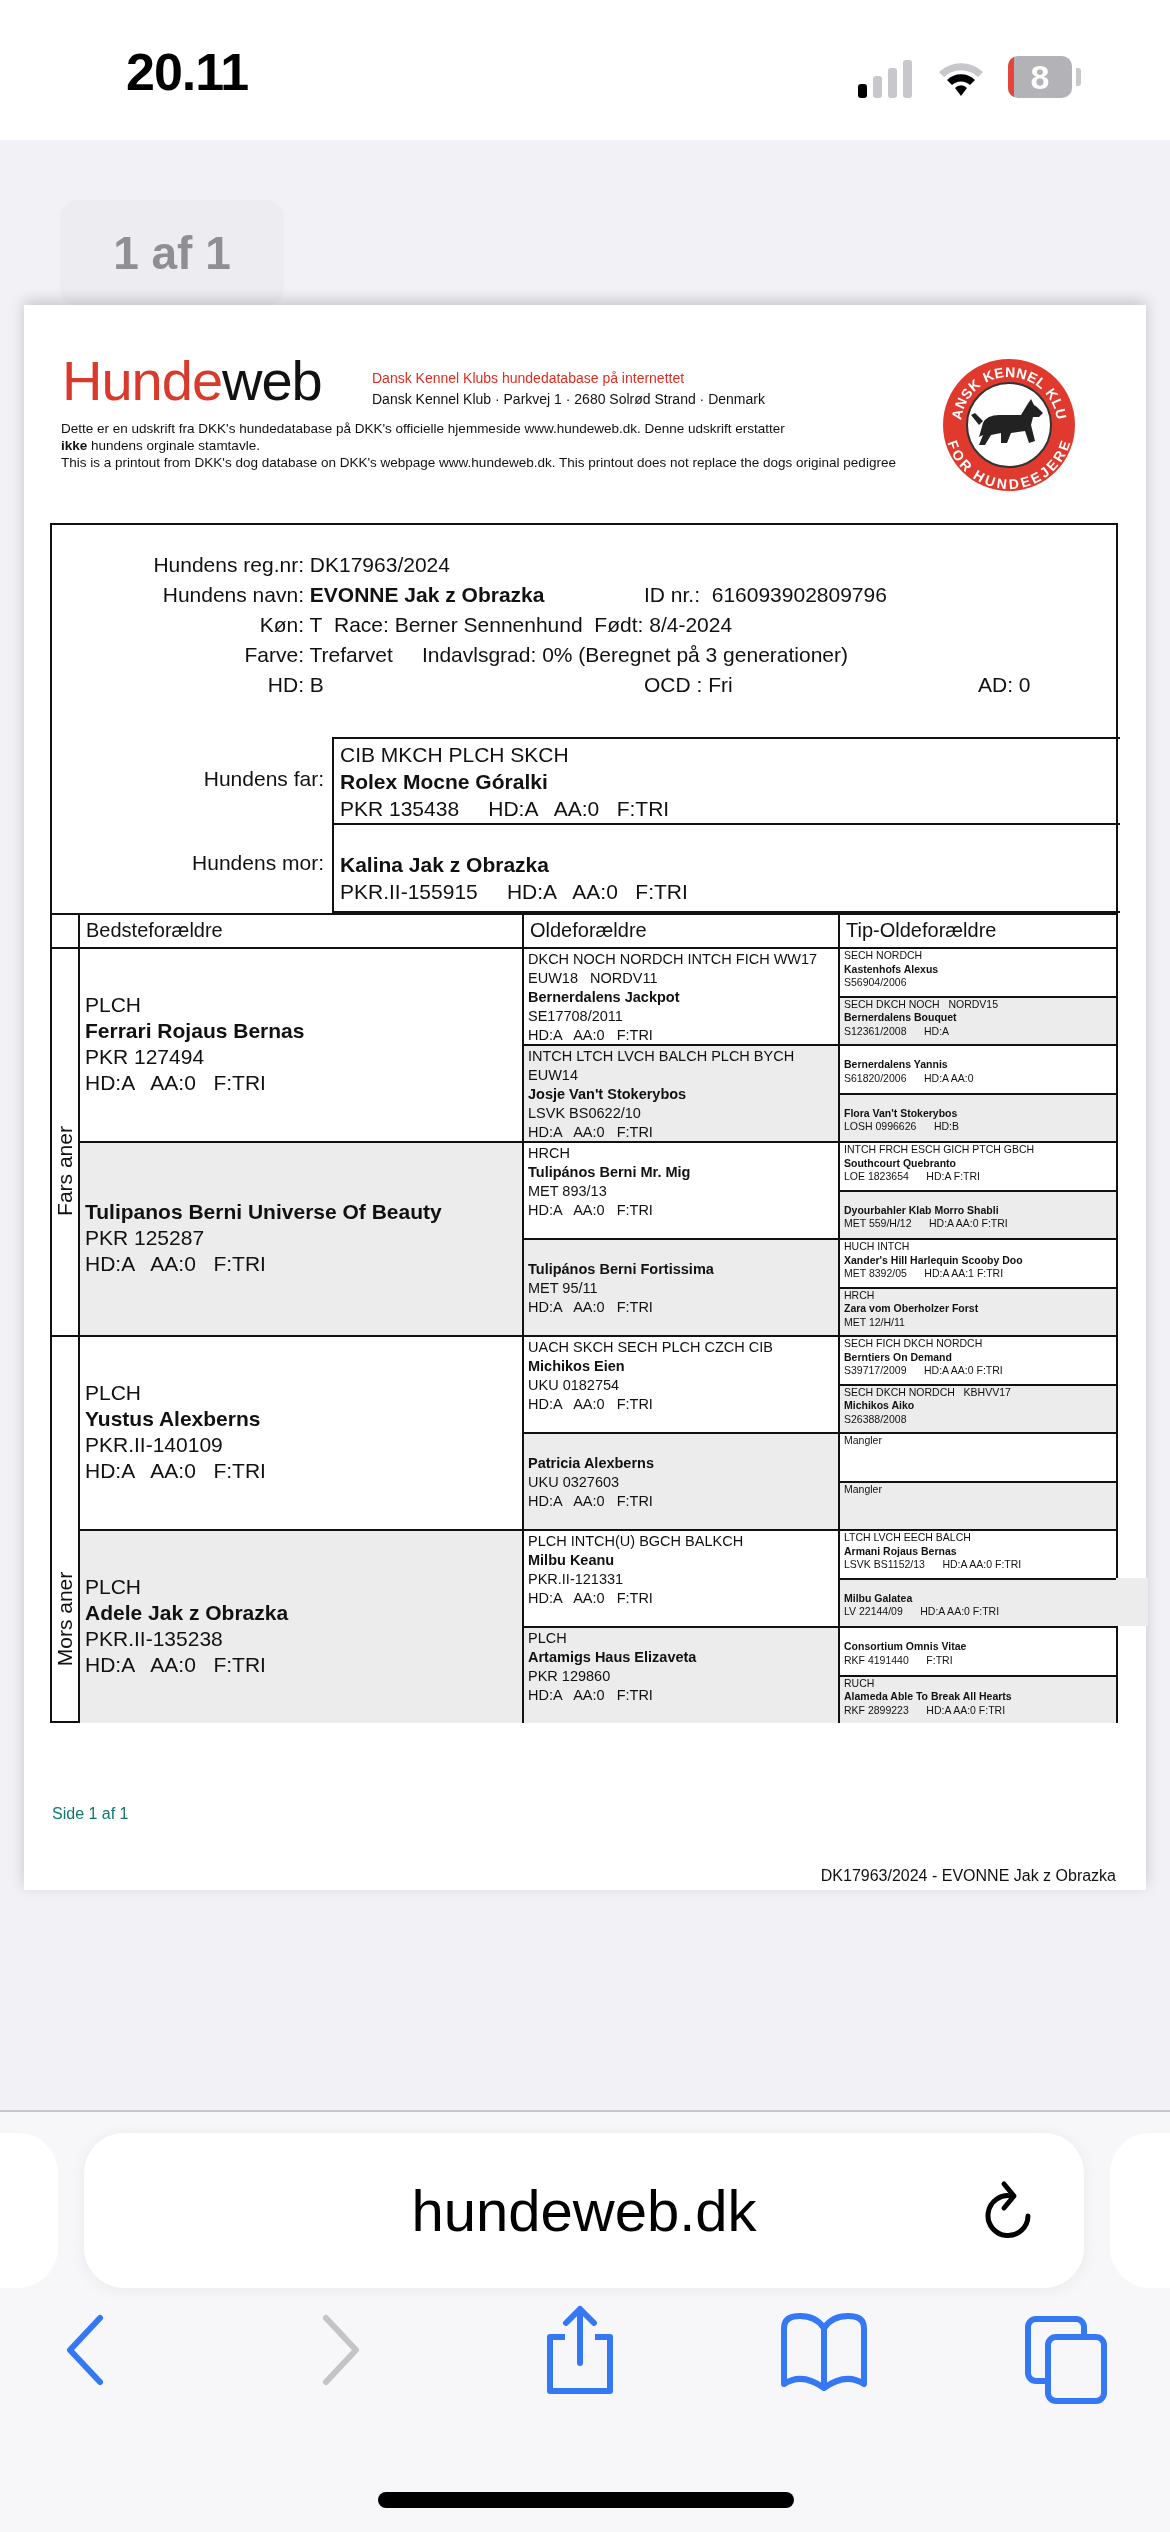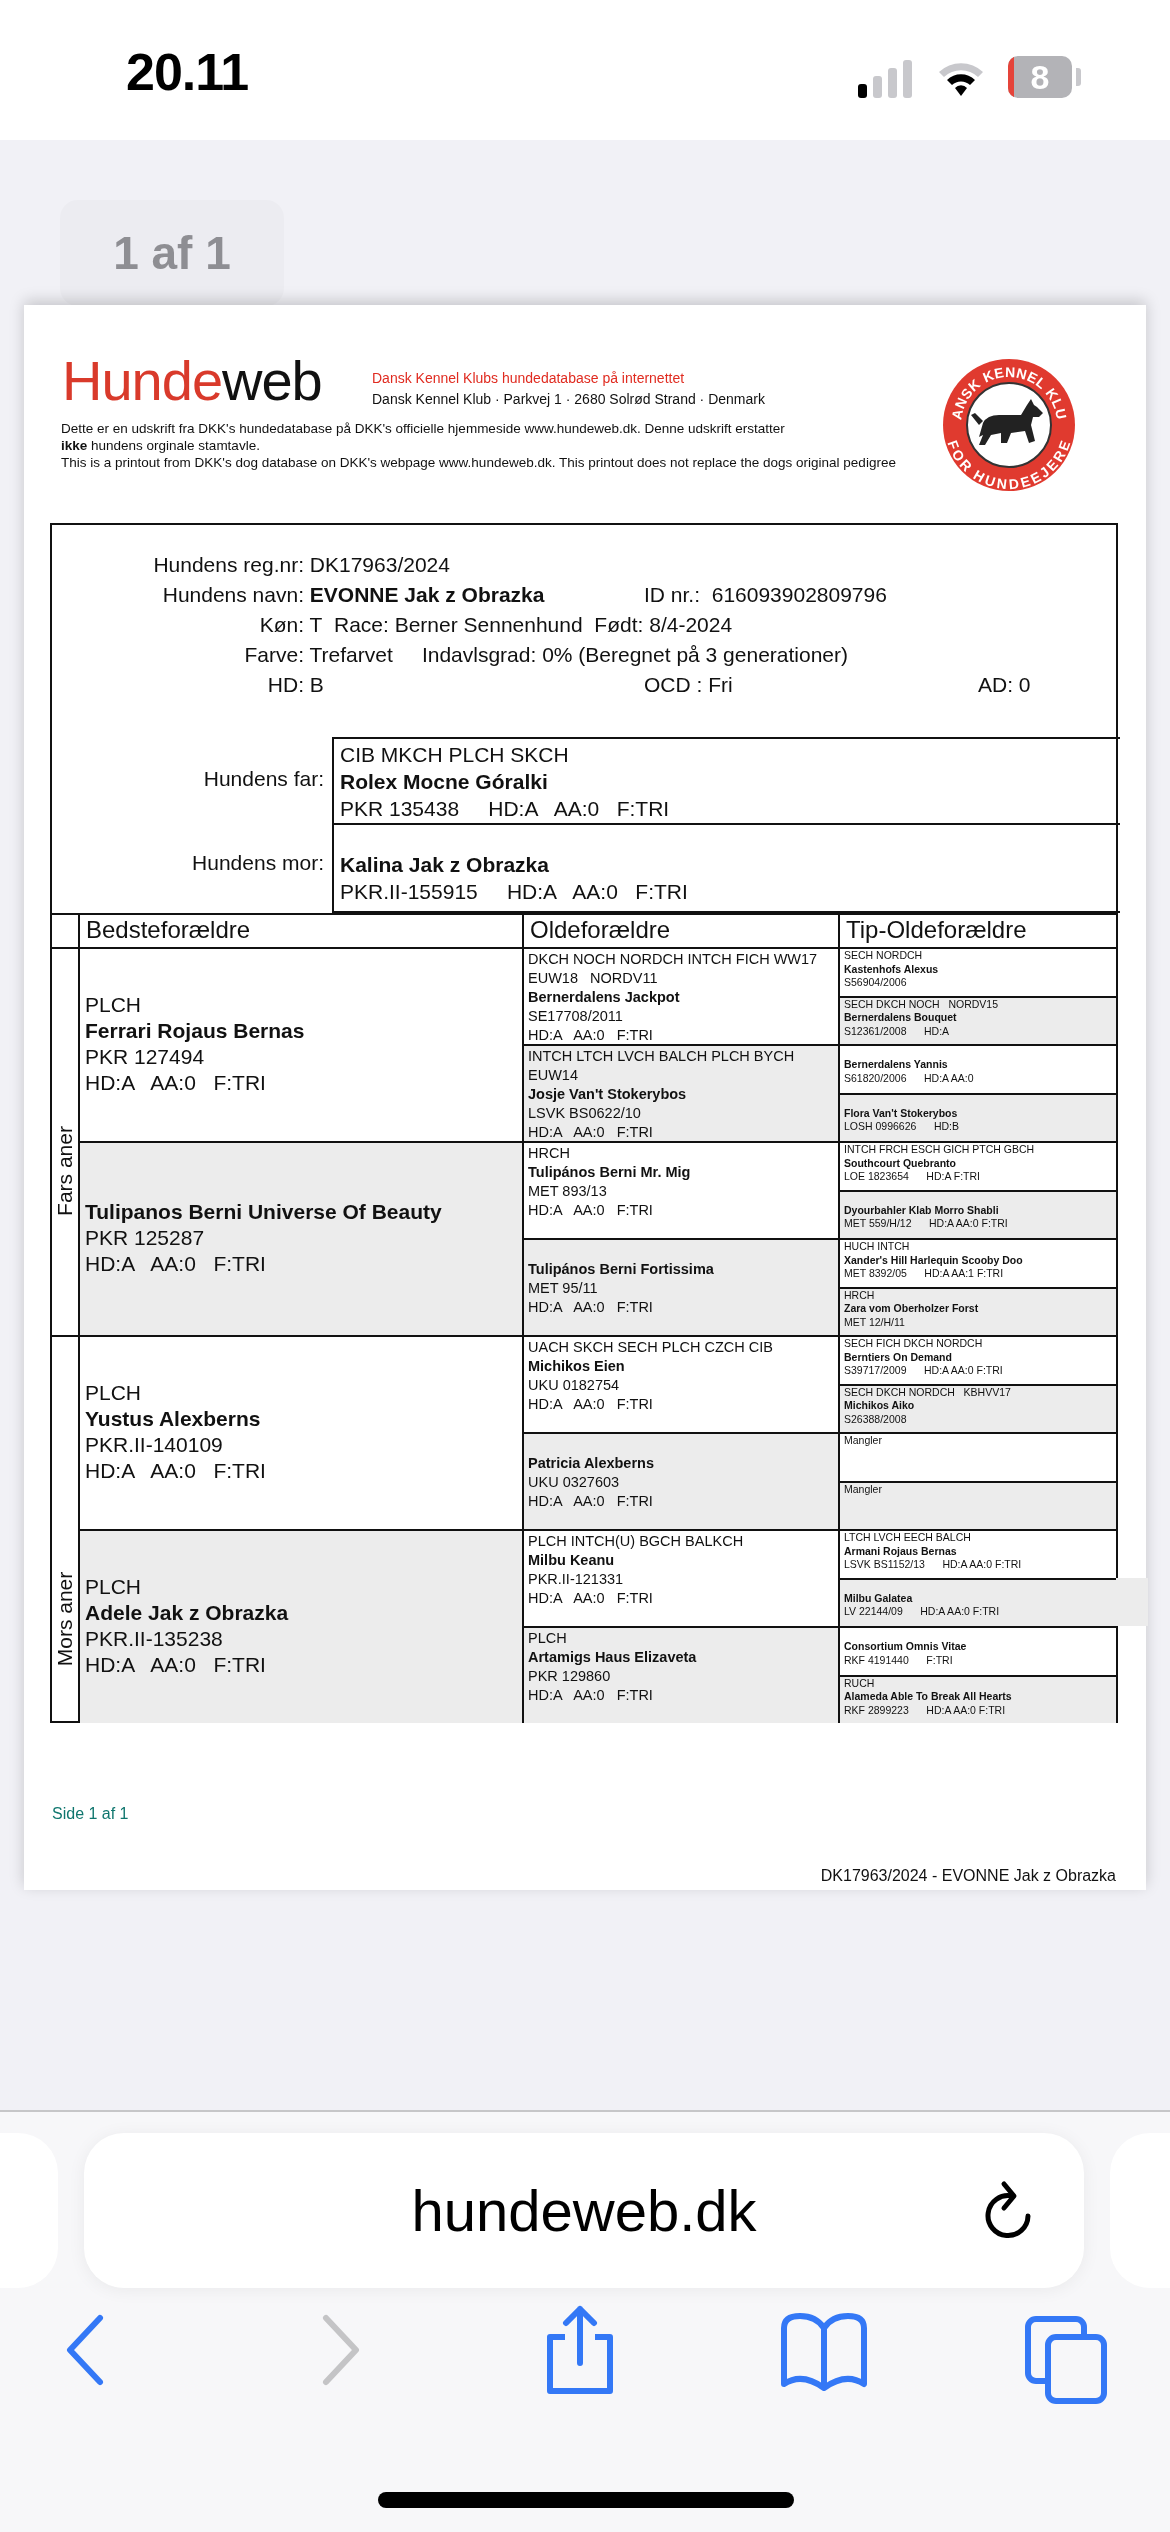--- a/index.html
+++ b/index.html
@@ -41,21 +41,21 @@
   .info-row .lbl { display: inline-block; text-align: right; }
   .info-row b { font-weight: 700; }
 
   .parent-box { position: absolute; left: 280px; width: 788px; border: 2px solid #111; border-right: none; font-size: 21px; line-height: 27px; color: #111; padding: 2px 6px; }
   .parent-box b { font-weight: 700; }
   .parent-lbl { position: absolute; font-size: 21px; color: #111; text-align: right; width: 250px; left: 22px; }
 
   
   .grid { position: absolute; left: 0; top: 388px; width: 1064px; height: 810px; }
   .gline { position: absolute; background: #111; }
-  .hdr { position: absolute; top: 0; height: 34px; font-size: 24px; line-height: 34px; color: #111; padding-left: 6px; }
+  .hdr { position: absolute; top: 0; height: 34px; font-size: 20px; line-height: 34px; color: #111; padding-left: 6px; }
   .cell { position: absolute; overflow: hidden; color: #111; }
   .cell.shade { background: #ececec; }
   .side-lbl { position: absolute; transform: rotate(-90deg); transform-origin: center; font-size: 21px; color: #111; white-space: nowrap; }
 
   .gp { font-size: 21px; line-height: 26px; padding-left: 5px; }
   .gp .name { font-weight: 700; }
   .ggp { font-size: 14.5px; line-height: 19px; padding: 3px 4px; }
   .ggp .name { font-weight: 700; }
   .gggp { font-size: 10.5px; line-height: 13.5px; padding: 2px 4px; }
   .gggp .name { font-weight: 700; }

